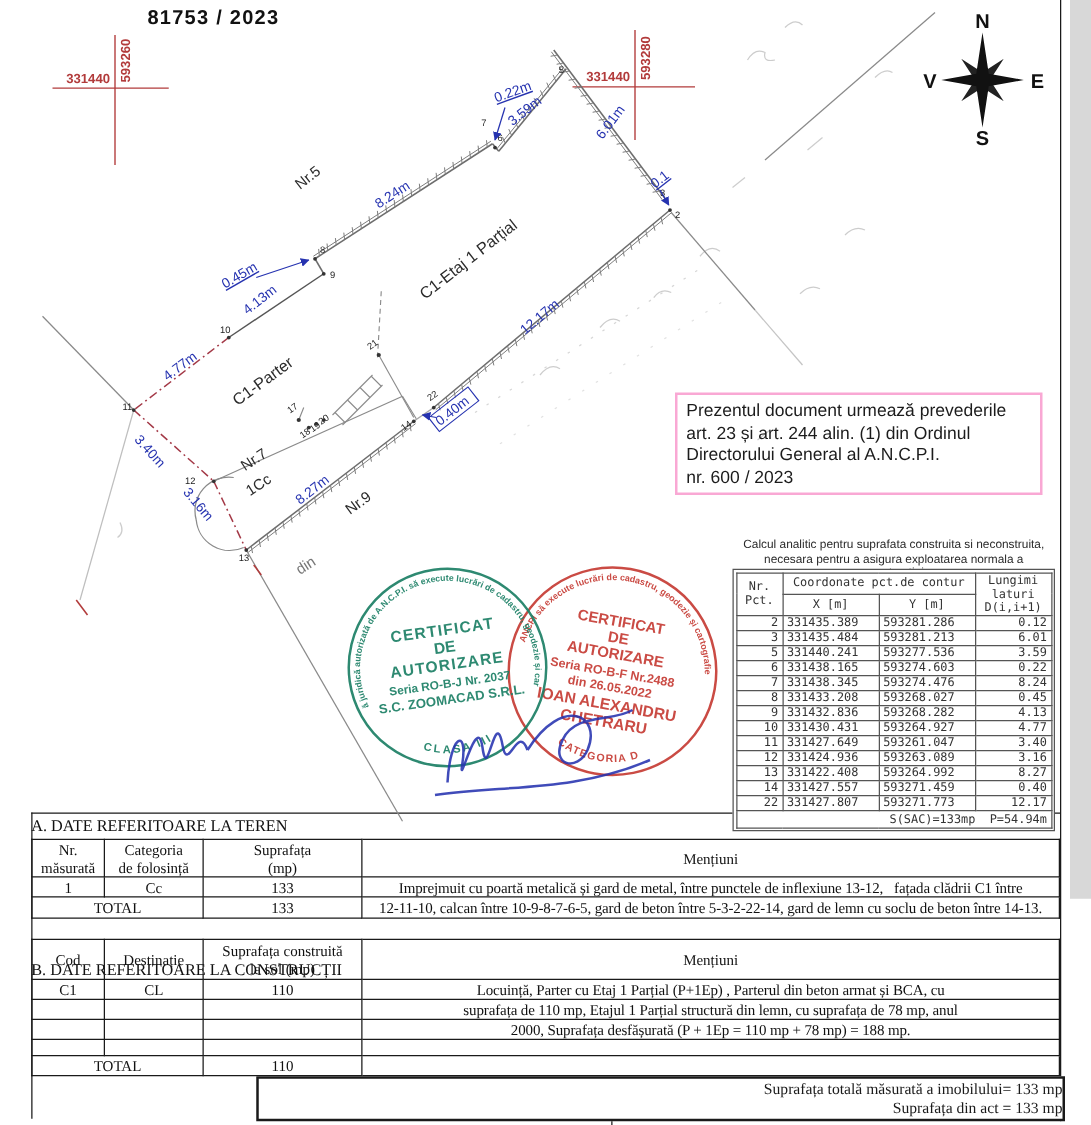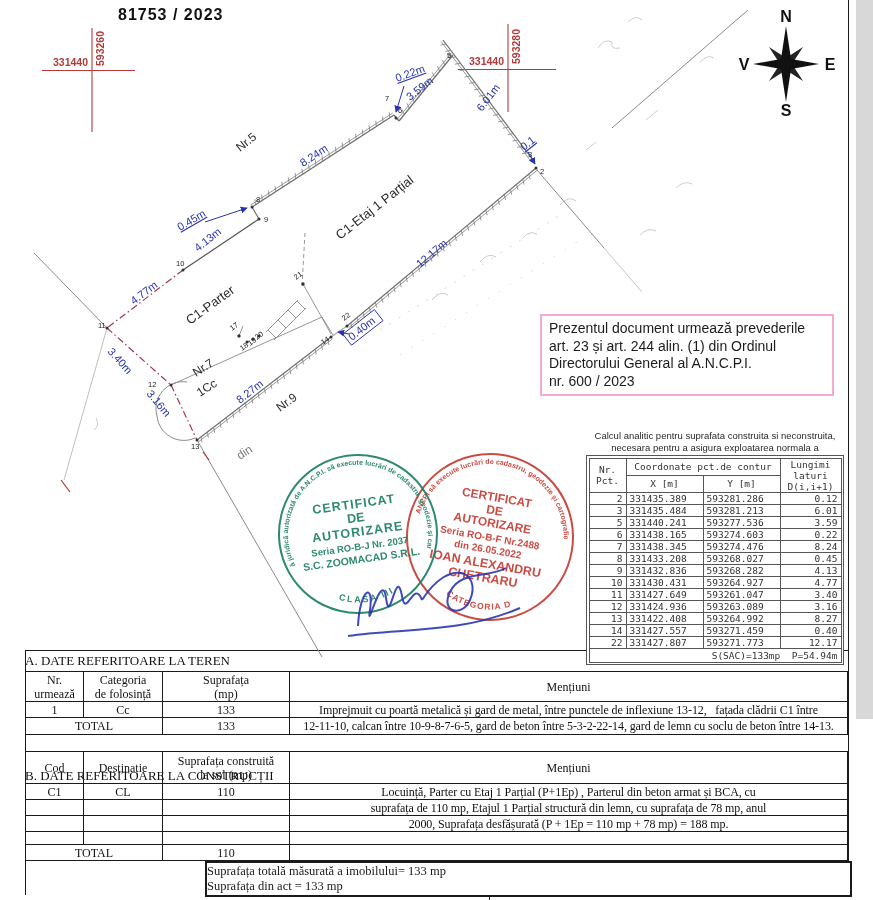--- a/index.html
+++ b/index.html
@@ -30,21 +30,21 @@
 
   
   .sec-title{position:absolute;left:25px;width:823px;text-align:left;
              font-family:"Liberation Serif",serif;font-size:13px;color:#111}
   table.sec{position:absolute;left:25px;width:823px;border-collapse:collapse;
             font-family:"Liberation Serif",serif;font-size:12px;color:#111;table-layout:fixed}
   table.sec th,table.sec td{border:1.5px solid #1a1a1a;padding:0 4px;line-height:14px;
             font-weight:normal;text-align:center;overflow:hidden}
   table.sec td.ment{text-align:center;white-space:pre-wrap;letter-spacing:-0.1px}
   .totals{position:absolute;left:205px;top:861px;width:643px;border:2px solid #1a1a1a;
-          font-family:"Liberation Serif",serif;font-size:12.5px;text-align:left;line-height:15px;
+          font-family:"Liberation Serif",serif;font-size:12.5px;text-align:right;line-height:15px;
           padding:1px 0;background:#fff}
 
   svg text{font-family:"Liberation Sans",sans-serif}
   .stamp{position:absolute;opacity:.92}
 </style>
 </head>
 <body>
 
 <div class="sheet">
 
@@ -520,21 +520,21 @@
     <colgroup>
         <col style="width:58px">
         <col style="width:79px">
         <col style="width:127px">
         <col>
       </colgroup>
     <tbody>
         <tr style="height:30px">
       <th>
             <div>Nr.</div>
-            <div>urmează</div>
+            <div>măsurată</div>
           </th>
       <th>
             <div>Categoria</div>
             <div>de folosință</div>
           </th>
       <th>
             <div>Suprafața</div>
             <div>(mp)</div>
           </th>
       <th>Mențiuni</th>

